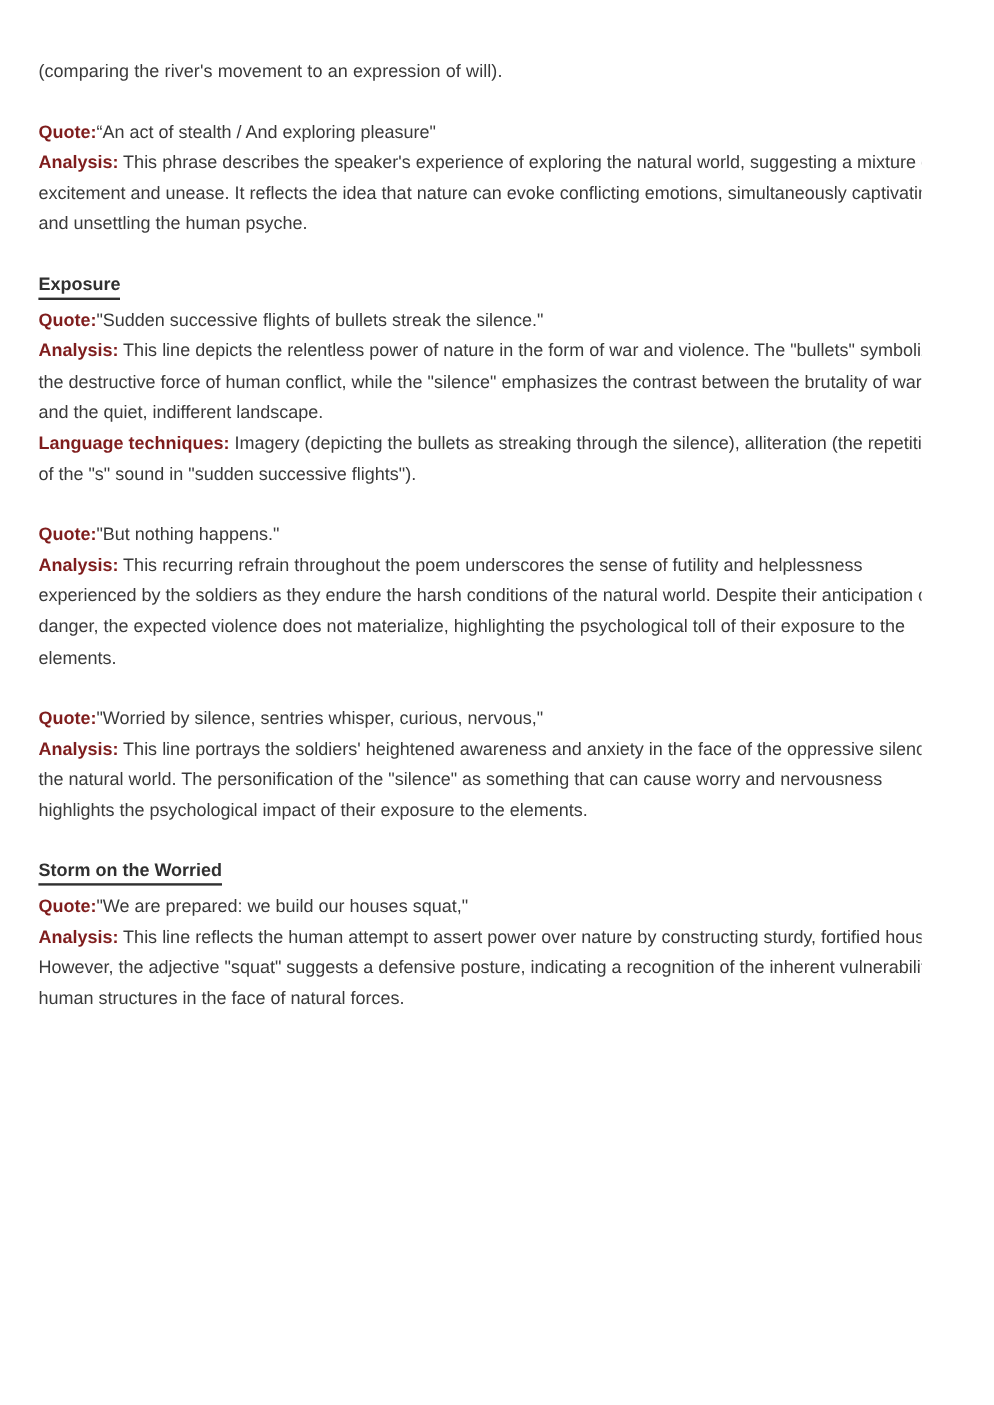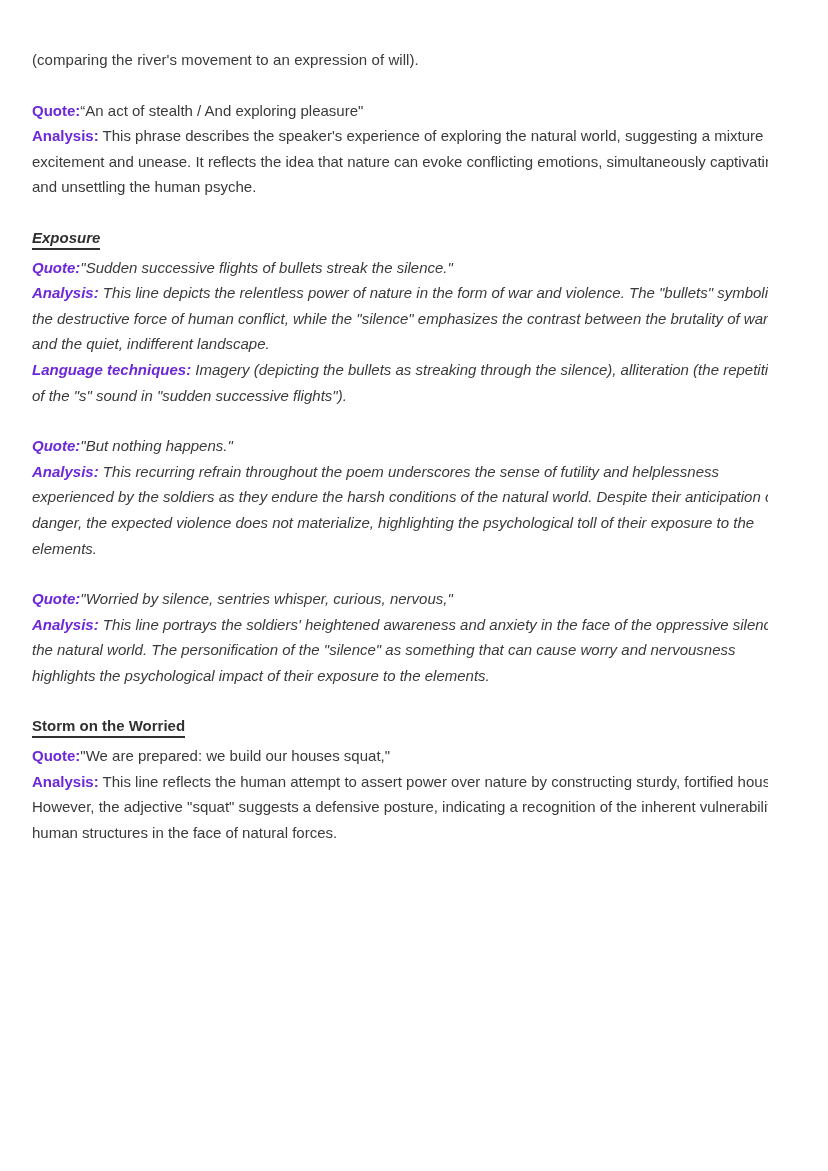--- a/index.html
+++ b/index.html
@@ -50,37 +50,36 @@
   .section-heading .heading-text {
     display: inline-block;
     border-bottom: 2px solid #303030;
     padding-bottom: 0px;
     line-height: 21px;
   }
   .section-block {
     margin-top: 24px;
   }
   .section-block.first-section {
-    font-style: italic;
   }
   .entry {
     margin: 0 0 25px 0;
   }
   .entry.tight {
     margin-top: 4px;
   }
   .line {
     font-size: 15px;
     line-height: 25.6px;
     color: #3a3a3a;
     margin: 0;
   }
   .lbl {
     font-weight: bold;
-    color: #6d28d9;
+    color: #7f1d1d;
   }
   .txt {
     font-weight: normal;
   }
 </style>
 </head>
 <body>
 
 <div class="page">
   <div class="doc-body">

